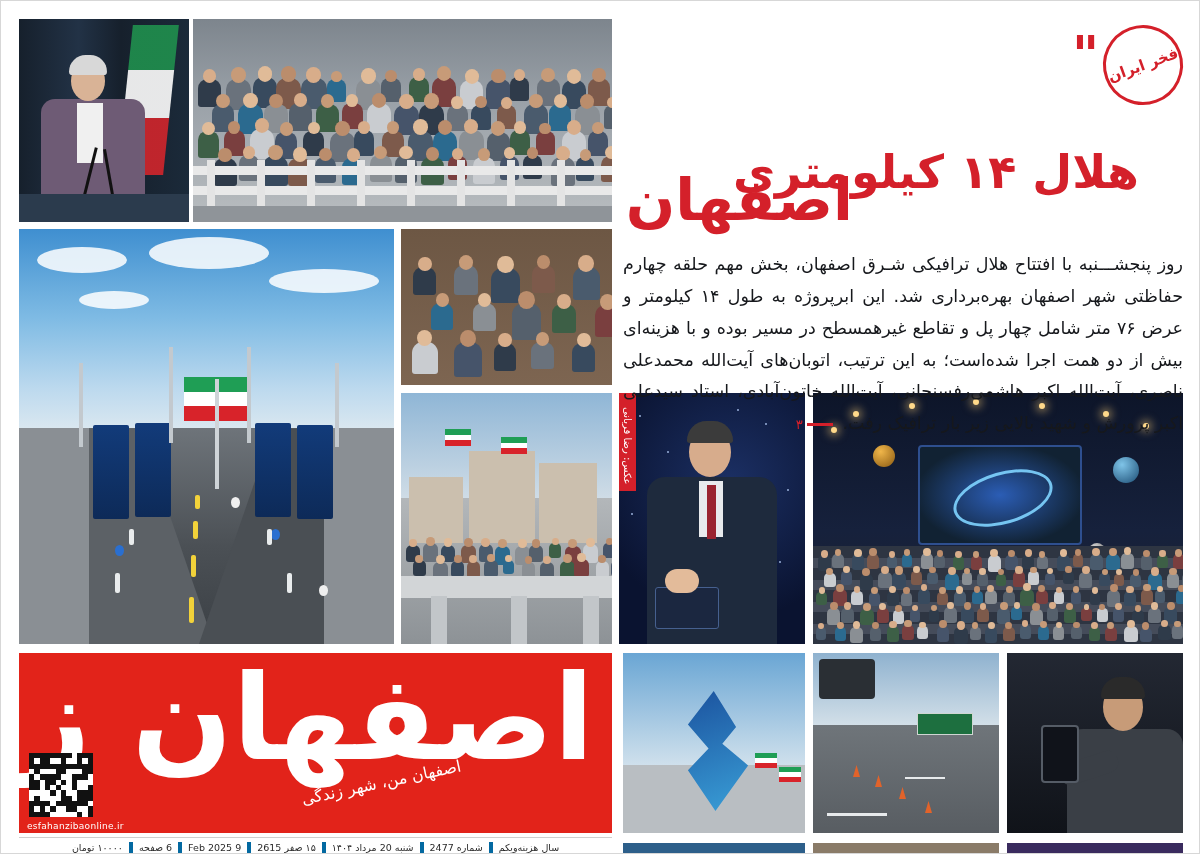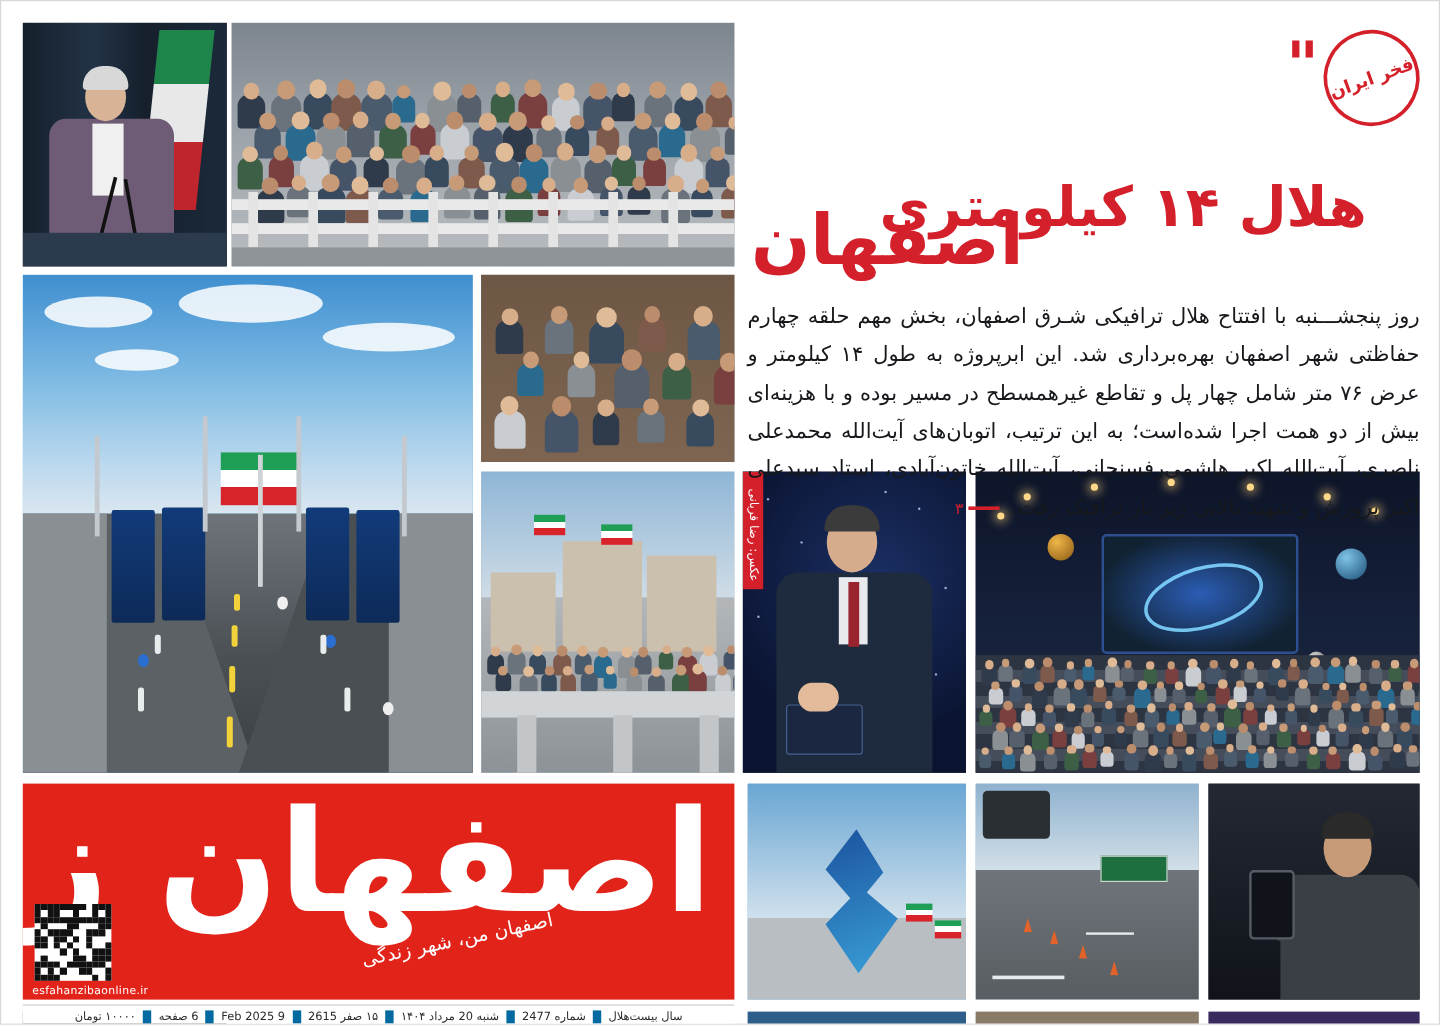--- a/index.html
+++ b/index.html
@@ -195,21 +195,21 @@
   #s4{left:1006px;top:842px;width:176px;height:12px;background:#3a2b5e;}
 
   
   #footer{
     position:absolute;left:18px;top:836px;width:593px;height:18px;
     background:#ffffff;border-top:1px solid #cfcfcf;
     display:flex;align-items:center;justify-content:center;direction:rtl;
     font-size:9.5px;color:#2a2a2a;gap:0;
   }
   #footer span{padding:0 6px;white-space:nowrap;}
-  #footer span + span{border-right:7px solid #0369a1;}
+  #footer span + span{border-right:4px solid #0369a1;}
 </style>
 </head>
 <body>
 
 <div class="page">
 
   <div class="photo" id="p1">
     <div class="curtain"></div>
     <div class="flag"></div>
     <div class="man-body"></div>
@@ -1106,21 +1106,21 @@
     <div class="arm"></div>
     <div class="phone"></div>
   </div>
 
   <div class="photo" id="s1"></div>
   <div class="photo" id="s2"></div>
   <div class="photo" id="s3"></div>
   <div class="photo" id="s4"></div>
 
   <div id="footer">
-      <span>سال بیست‌هلال</span>
+      <span>سال هزینه‌ویکم</span>
       <span>شماره 2477</span>
       <span>شنبه 20 مرداد ۱۴۰۴</span>
       <span>۱۵ صفر 2615</span>
       <span>9 Feb 2025</span>
       <span>6 صفحه</span>
       <span>۱۰۰۰۰ تومان</span>
     </div>
 
 </div>
 

